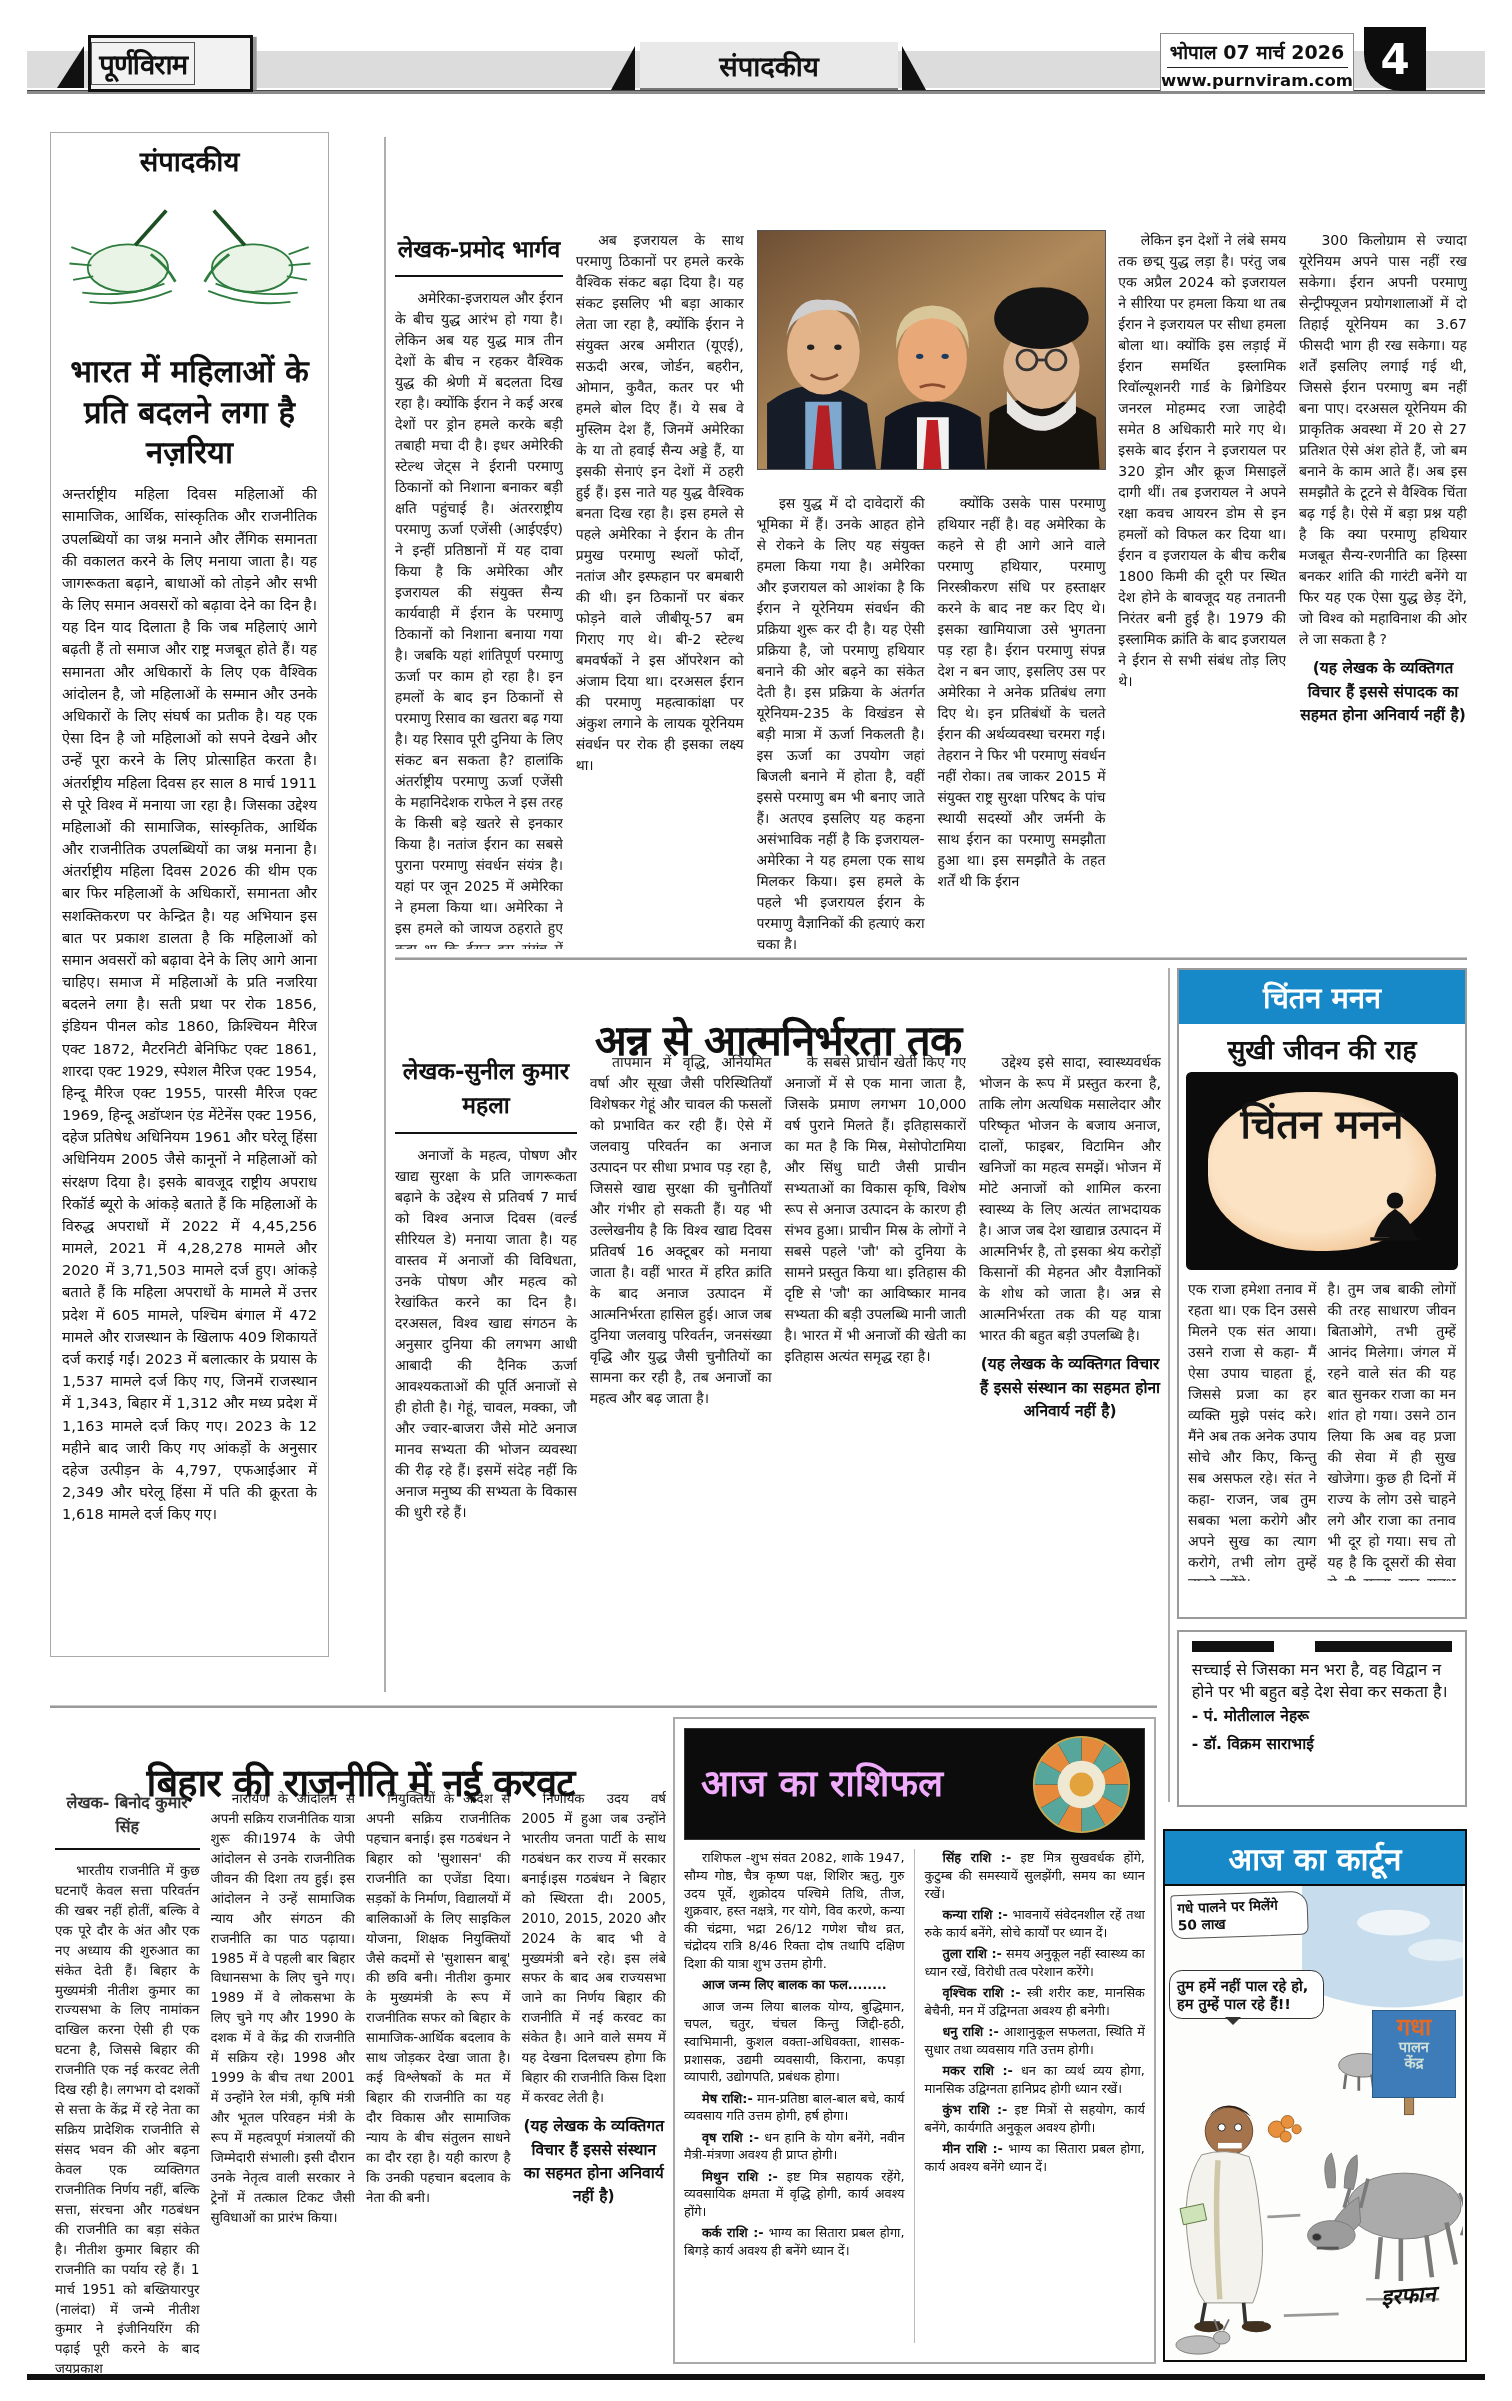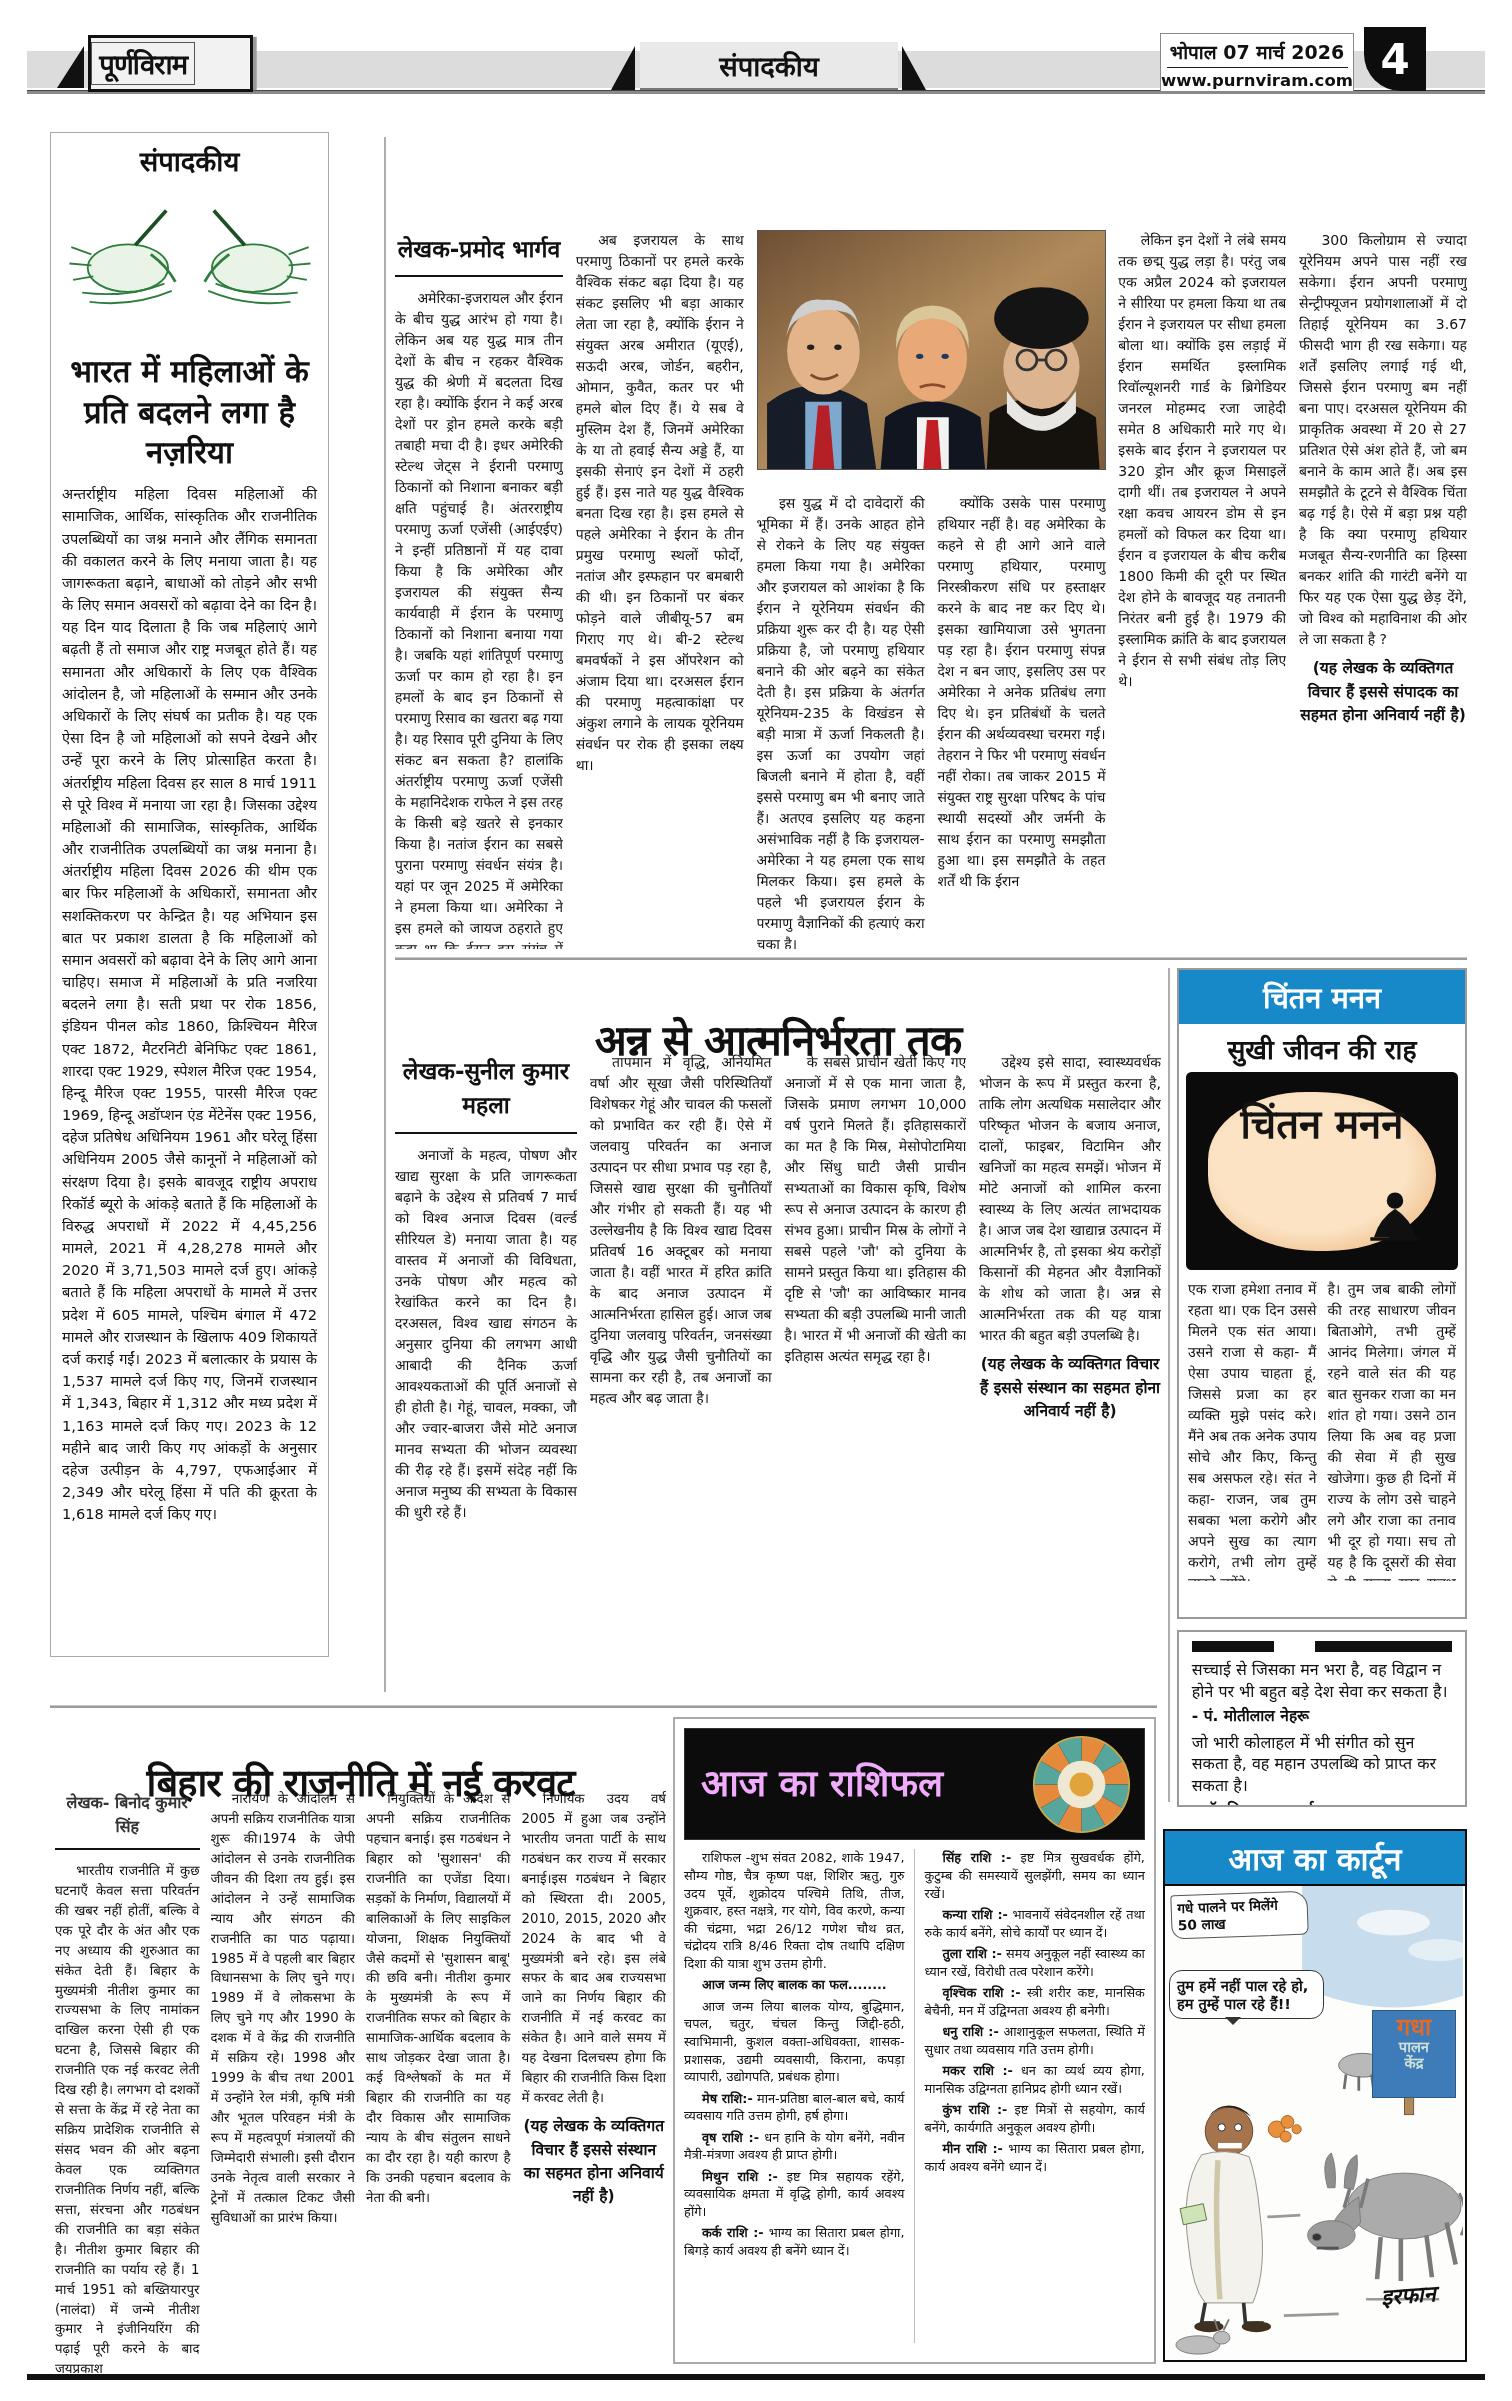--- a/index.html
+++ b/index.html
@@ -268,21 +268,20 @@
     </div>
   </section>
 
   <section class="quotes">
     <div class="qbars">
         <div class="b1"></div>
         <div class="b2"></div>
       </div>
     <div class="qtext">सच्चाई से जिसका मन भरा है, वह विद्वान न होने पर भी बहुत बड़े देश सेवा कर सकता है।</div>
     <div class="qauth">- पं. मोतीलाल नेहरू</div>
-    <div class="qtext">जो भारी कोलाहल में भी संगीत को सुन सकता है, वह महान उपलब्धि को प्राप्त कर सकता है।</div>
     <div class="qauth">- डॉ. विक्रम साराभाई</div>
   </section>
 
   <div class="hline h-div-grain"></div>
 
   <h2 class="bihar-headline">बिहार की राजनीति में नई करवट</h2>
   <div class="bihar-row">
     <div class="colwrap">
       <div class="acol body-txt">
         <div class="byline">लेखक- बिनोद कुमार सिंह</div>

